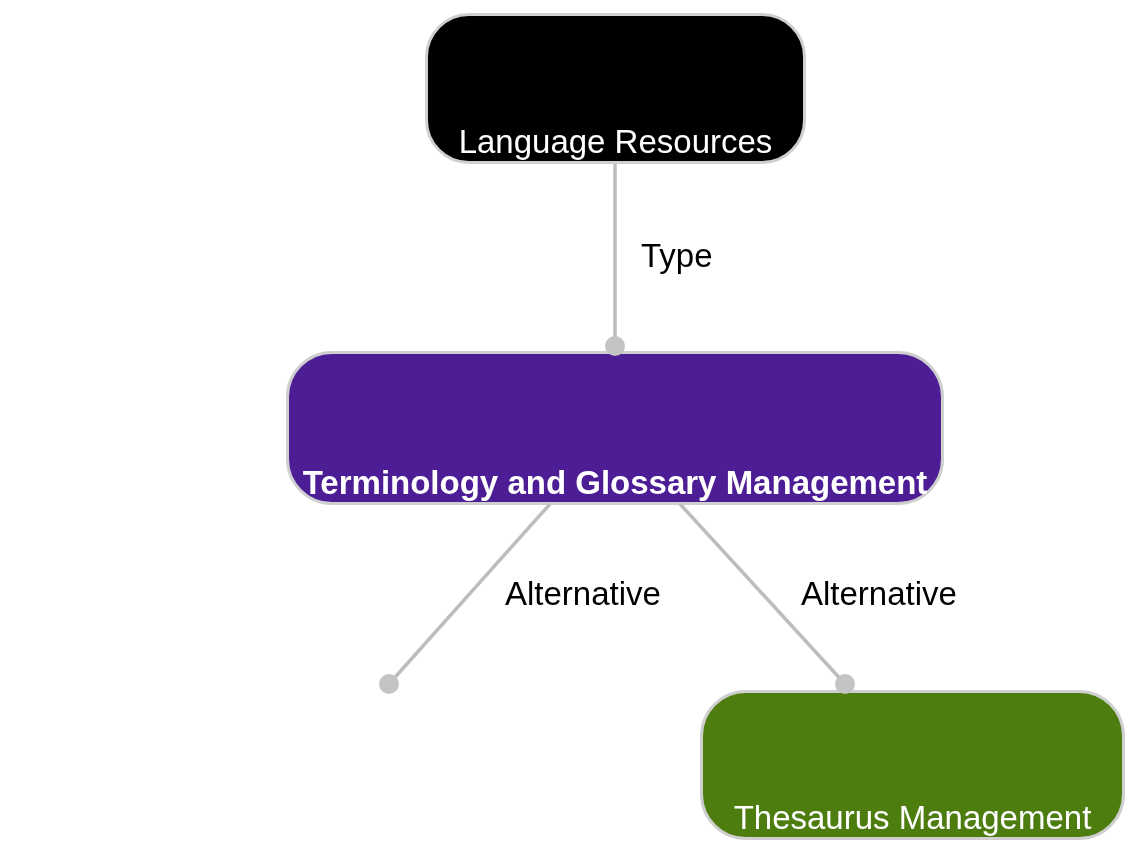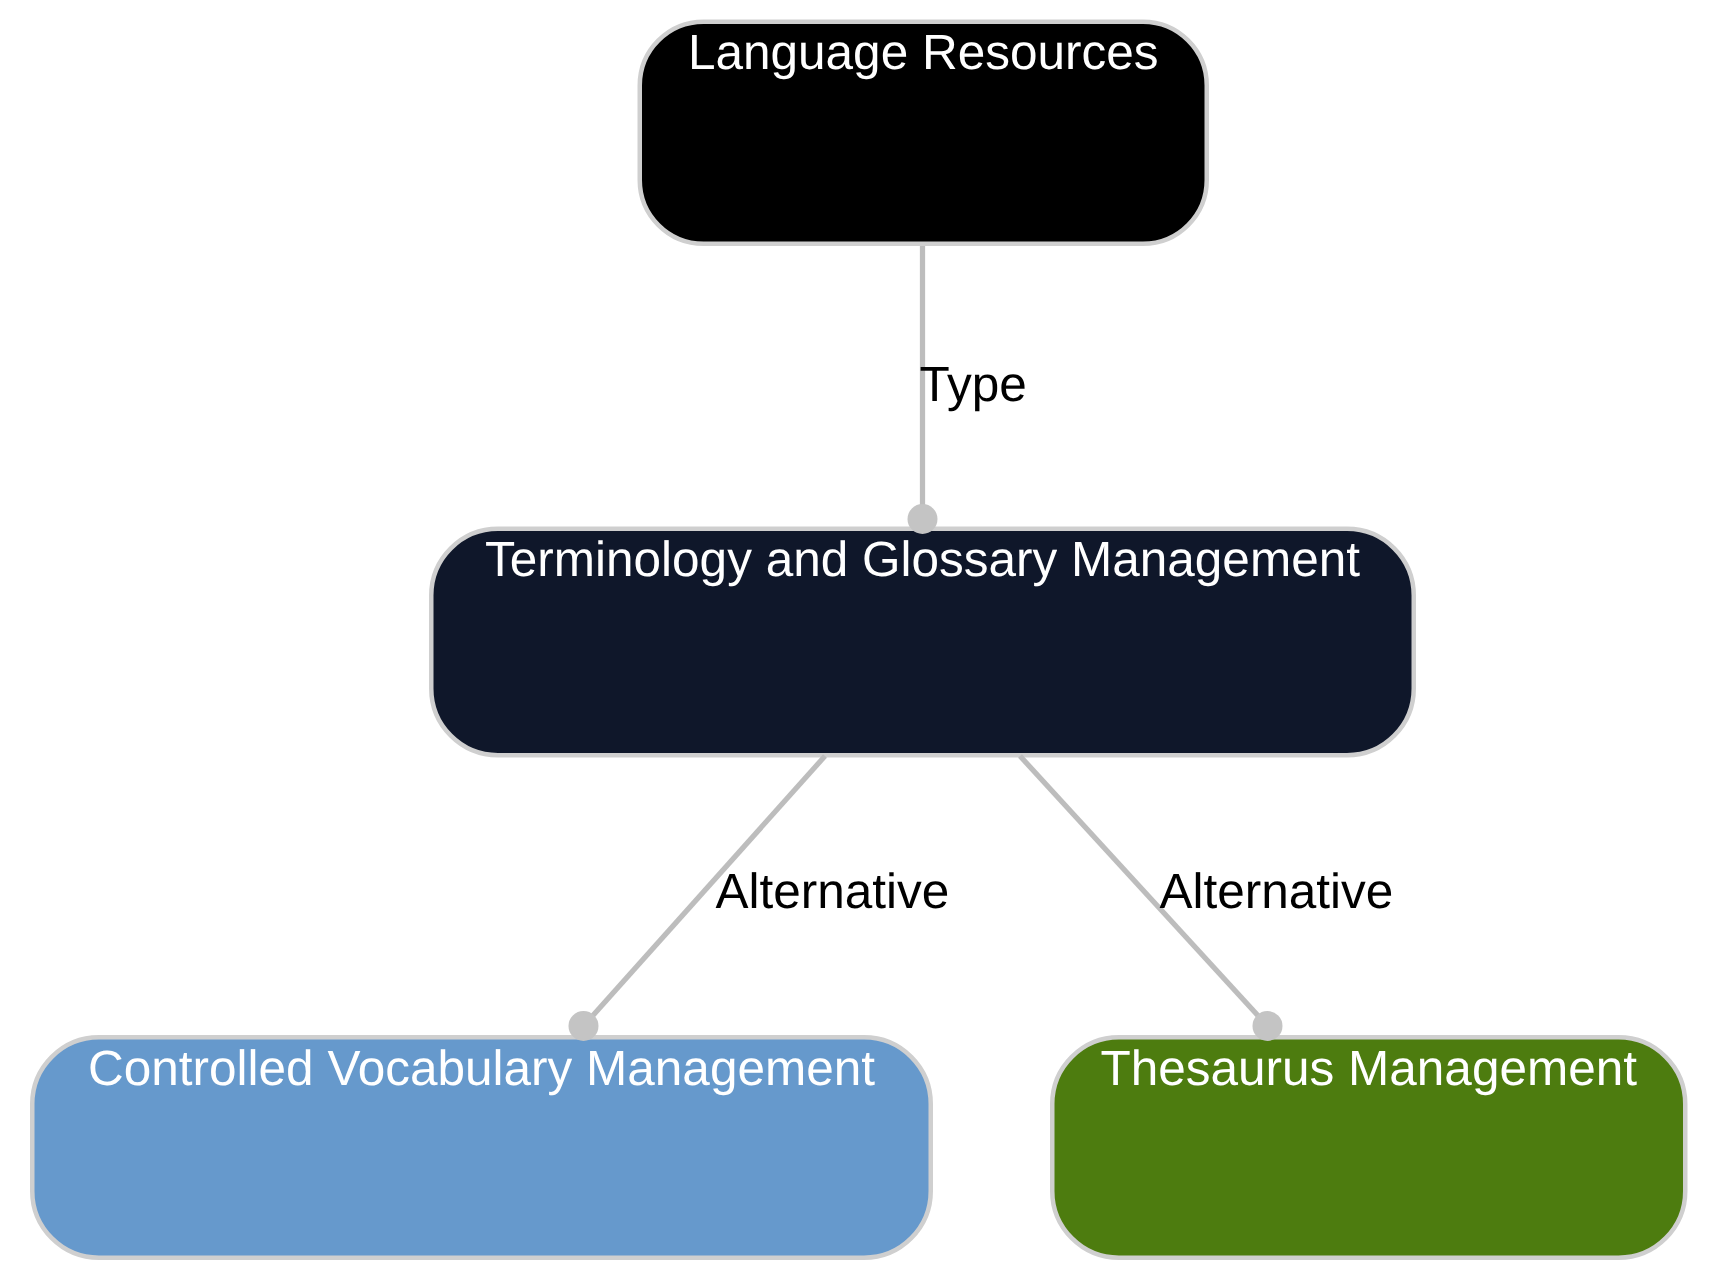--- a/index.html
+++ b/index.html
@@ -23,21 +23,21 @@
     height: 858px;
     z-index: 3;
     pointer-events: none;
   }
   .node {
     position: absolute;
     box-sizing: border-box;
     border: 3px solid #cfcfcf;
     border-radius: 46px;
     display: flex;
-    align-items: flex-start;
+    align-items: flex-end;
     justify-content: center;
     text-align: center;
     z-index: 2;
     cursor: default;
   }
   .node .node-label {
     font-size: 33px;
     line-height: 1.15;
     color: #ffffff;
     white-space: nowrap;
@@ -46,41 +46,39 @@
   .node--type   { left: 286px; top: 351px; width: 658px; height: 154px; }
   .node--alt-a  { left: 20px;  top: 690px; width: 602px; height: 150px; }
   .node--alt-b  { left: 700px; top: 690px; width: 425px; height: 150px; }
   .edge-label {
     position: absolute;
     font-size: 33px;
     line-height: 1;
     color: #000000;
     white-space: nowrap;
     z-index: 4;
+    padding-left: 28px;
   }
   .edge-label--type  { left: 613px; top: 239px; }
   .edge-label--alt-a { left: 477px; top: 577px; }
   .edge-label--alt-b { left: 773px; top: 577px; }
 </style>
 </head>
 <body>
 
 <div class="canvas">
 
   <div class="node node--root" style="background: rgb(0, 0, 0);">
     <span class="node-label" style="color: rgb(255, 255, 255);">Language Resources</span>
   </div>
 
-  <div class="node node--type" style="background: #0f172a;">
+  <div class="node node--type" style="background: #4c1d95; font-weight: bold;">
     <span class="node-label" style="color: rgb(255, 255, 255);">Terminology and Glossary Management</span>
   </div>
 
-  <div class="node node--alt-a" style="background: rgb(102, 153, 204);">
-    <span class="node-label" style="color: rgb(255, 255, 255);">Controlled Vocabulary Management</span>
-  </div>
 
   <div class="node node--alt-b" style="background: #4d7c0f;">
     <span class="node-label" style="color: rgb(255, 255, 255);">Thesaurus Management</span>
   </div>
 
   <div class="edge-label edge-label--type">Type</div>
 
   <div class="edge-label edge-label--alt-a">Alternative</div>
 
   <div class="edge-label edge-label--alt-b">Alternative</div>

